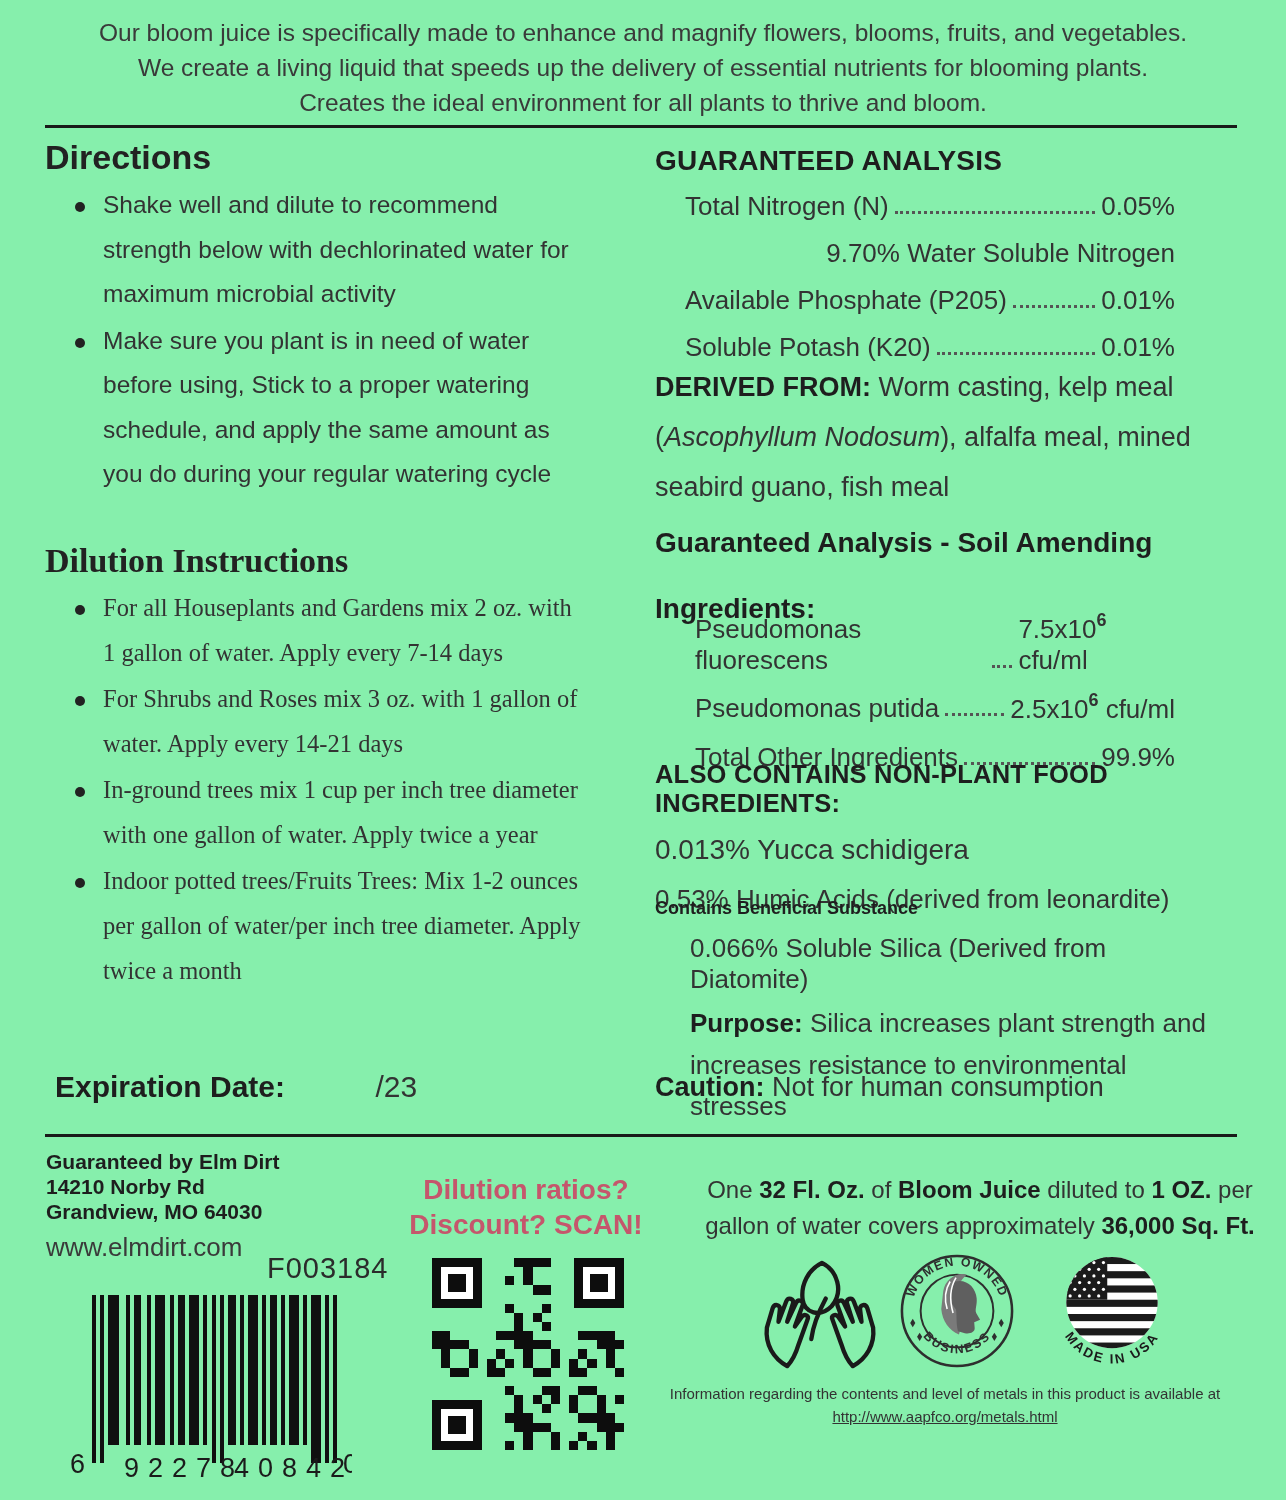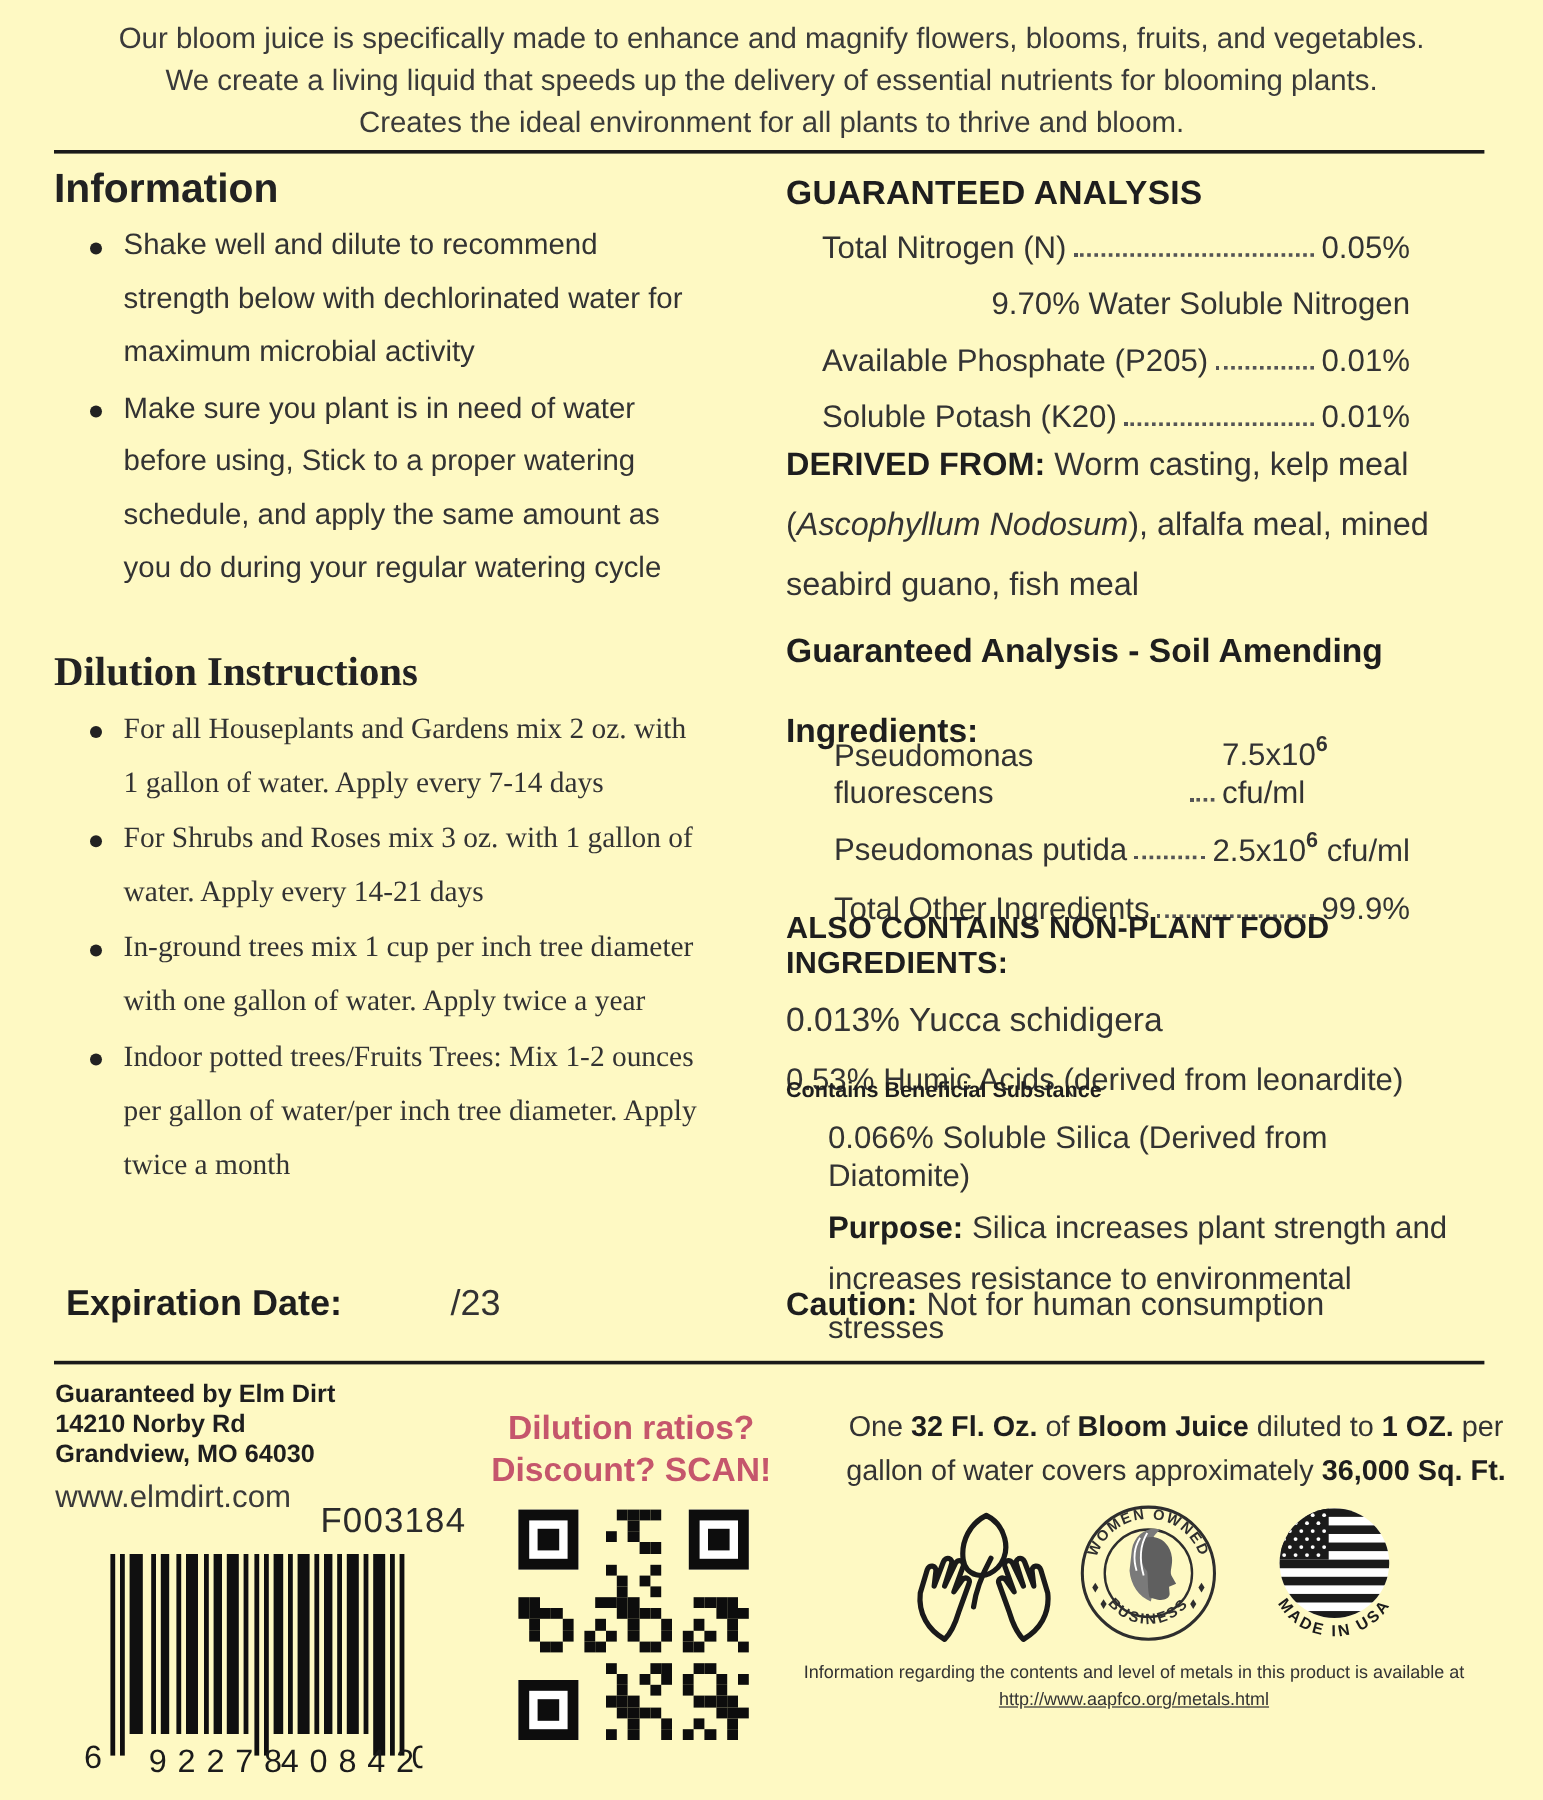--- a/index.html
+++ b/index.html
@@ -1,16 +1,16 @@
 <!DOCTYPE html>
 <html><head>
 <meta charset="utf-8">
 <style>
   html,body{margin:0;padding:0;background:#fff;}
-  #page{position:relative;width:1286px;height:1500px;background:#fef9c3;
+  #page{position:relative;width:1286px;height:1500px;background:#86efac;
         font-family:"Liberation Sans","DejaVu Sans",sans-serif;color:#2b2b2b;overflow:hidden;}
   .abs{position:absolute;}
   .divider{position:absolute;left:45px;width:1192px;height:3px;background:#1a1a1a;}
   
   #intro{top:16px;left:55px;width:1176px;text-align:center;font-size:24.5px;line-height:1.42;color:#3a3a3a;}
   
   .h-big{font-size:34px;font-weight:700;color:#222;}
   .h-caps{font-size:28px;font-weight:700;color:#1e1e1e;letter-spacing:.2px;}
   .h-semi{font-size:28px;font-weight:700;color:#1e1e1e;}
   
@@ -48,21 +48,21 @@
 
   <div id="intro" class="abs">
     <div>Our bloom juice is specifically made to enhance and magnify flowers, blooms, fruits, and vegetables.</div>
     <div>We create a living liquid that speeds up the delivery of essential nutrients for blooming plants.</div>
     <div>Creates the ideal environment for all plants to thrive and bloom.</div>
   </div>
 
   <div class="divider" style="top:125px"></div>
 
   <div class="abs" style="left:45px;top:138px;width:545px;">
-    <div class="h-big">Information</div>
+    <div class="h-big">Directions</div>
     <ul class="blist">
       <li>Shake well and dilute to recommend strength below with dechlorinated water for maximum microbial activity</li>
       <li>Make sure you plant is in need of water before using, Stick to a proper watering schedule, and apply the same amount as you do during your regular watering cycle</li>
     </ul>
   </div>
 
   <div class="abs" style="left:45px;top:542px;width:545px;font-family:Liberation Serif, serif;">
     <div class="h-big">Dilution Instructions</div>
     <ul class="blist">
       <li>For all Houseplants and Gardens mix 2 oz. with 1 gallon of water. Apply every 7-14 days</li>

